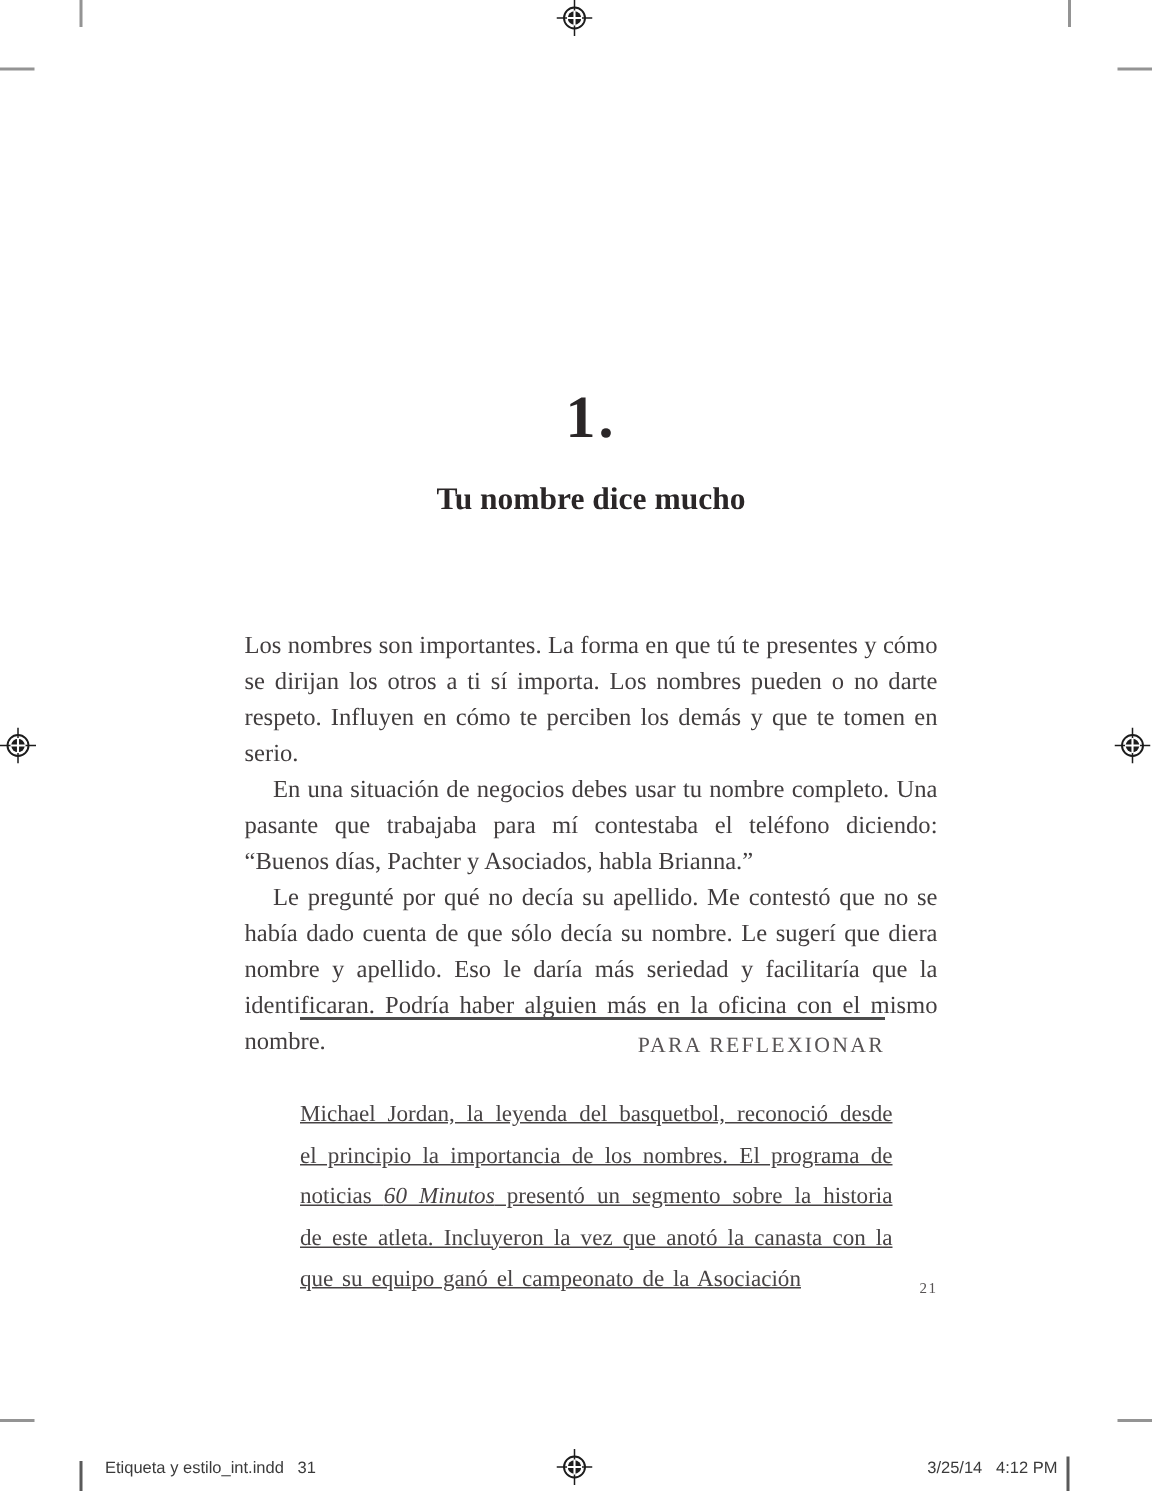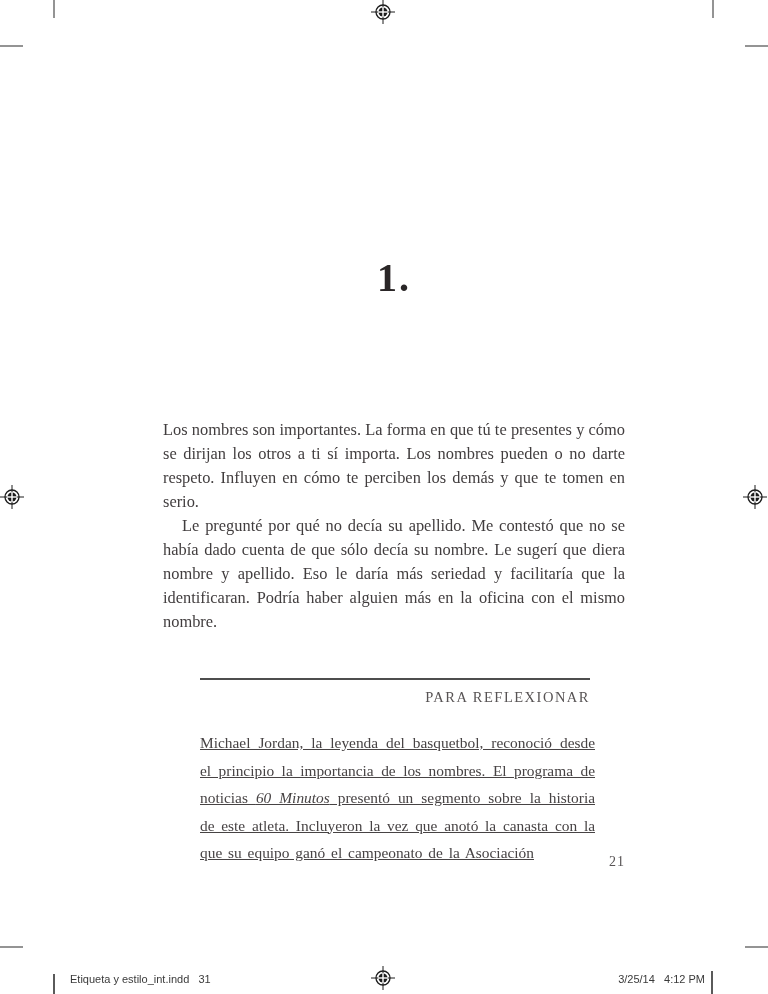--- a/index.html
+++ b/index.html
@@ -61,21 +61,21 @@
   }
   .reflect-body {
     position: absolute; top: 729px; left: 200px; width: 395px;
     font-size: 15.4px; line-height: 27.5px; color: #474344;
     text-align: justify; word-spacing: 2px; text-decoration: underline;
   }
   .reflect-body .italic { font-style: italic; }
 
   .page-number {
     position: absolute; top: 854px; left: 163px; width: 462px;
-    text-align: right; font-size: 14px; color: #575354;
+    text-align: right; font-size: 10px; color: #575354;
     letter-spacing: 1px;
   }
 
   
   .slug {
     position: absolute; top: 973px;
     font-family: "Liberation Sans", "DejaVu Sans", sans-serif;
     font-size: 11px; color: #3a3a3a; white-space: pre;
   }
   .slug-left  { left: 70px; }
@@ -130,23 +130,25 @@
       <line x1="0" y1="12" x2="24" y2="12" stroke="#1c1c1c" stroke-width="1"></line>
       <line x1="12" y1="0" x2="12" y2="24" stroke="#1c1c1c" stroke-width="1"></line>
       <circle cx="12" cy="12" r="7" fill="none" stroke="#1c1c1c" stroke-width="1.3"></circle>
       <circle cx="12" cy="12" r="4.5" fill="#1c1c1c"></circle>
       <line x1="7" y1="12" x2="17" y2="12" stroke="#ffffff" stroke-width="1.4"></line>
       <line x1="12" y1="7" x2="12" y2="17" stroke="#ffffff" stroke-width="1.4"></line>
     </svg>
   </div>
 
   <div class="chapter-number">1.</div>
+  <div class="chapter-title">Tu nombre dice mucho</div>
 
   <div class="body-block">
     <p>Los nombres son importantes. La forma en que tú te presentes y cómo se dirijan los otros a ti sí importa. Los nombres pueden o no darte respeto. Influyen en cómo te perciben los demás y que te tomen en serio.</p>
+    <p class="indent">En una situación de negocios debes usar tu nombre completo. Una pasante que trabajaba para mí contestaba el teléfono diciendo: “Buenos días, Pachter y Asociados, habla Brianna.”</p>
     <p class="indent">Le pregunté por qué no decía su apellido. Me contestó que no se había dado cuenta de que sólo decía su nombre. Le sugerí que diera nombre y apellido. Eso le daría más seriedad y facilitaría que la identificaran. Podría haber alguien más en la oficina con el mismo nombre.</p>
   </div>
 
   <div class="reflect-rule"></div>
   <div class="reflect-heading">PARA REFLEXIONAR</div>
   <div class="reflect-body">
     <span>Michael Jordan, la leyenda del basquetbol, reconoció desde el principio la importancia de los nombres. El programa de noticias </span><span class="italic">60 Minutos</span><span> presentó un segmento sobre la historia de este atleta. Incluyeron la vez que anotó la canasta con la que su equipo ganó el campeonato de la Asociación</span>
   </div>
 
   <div class="page-number">21</div>

